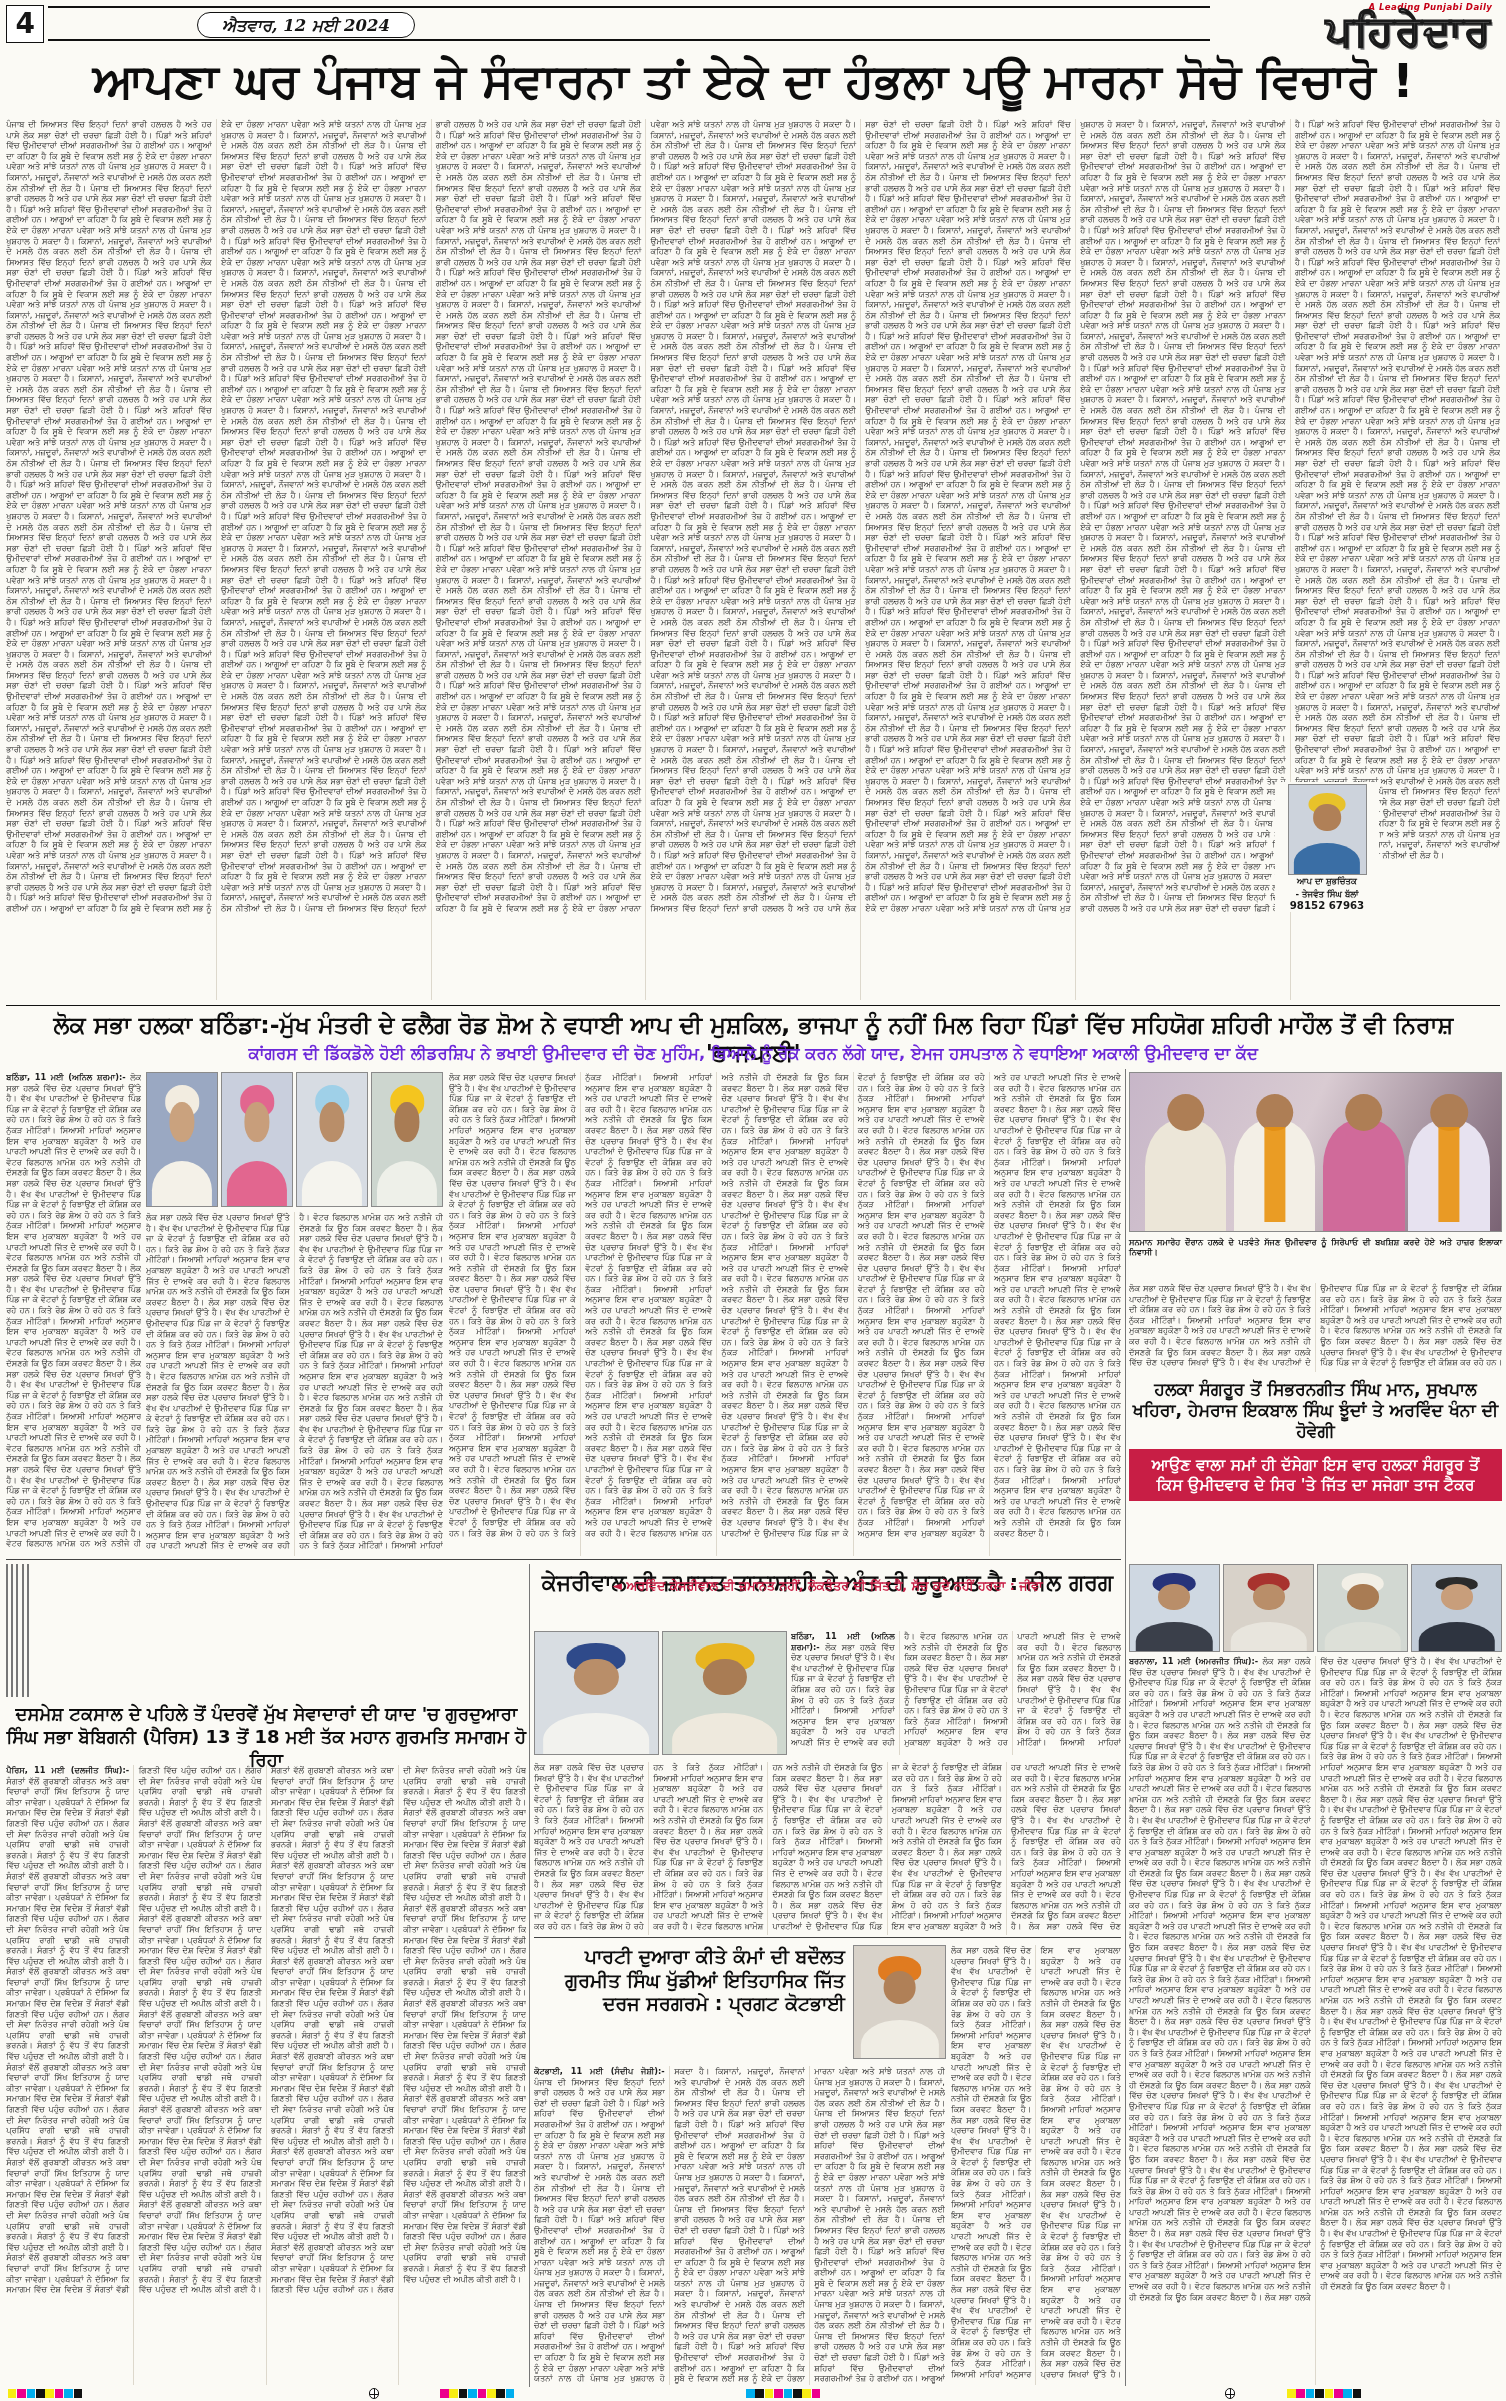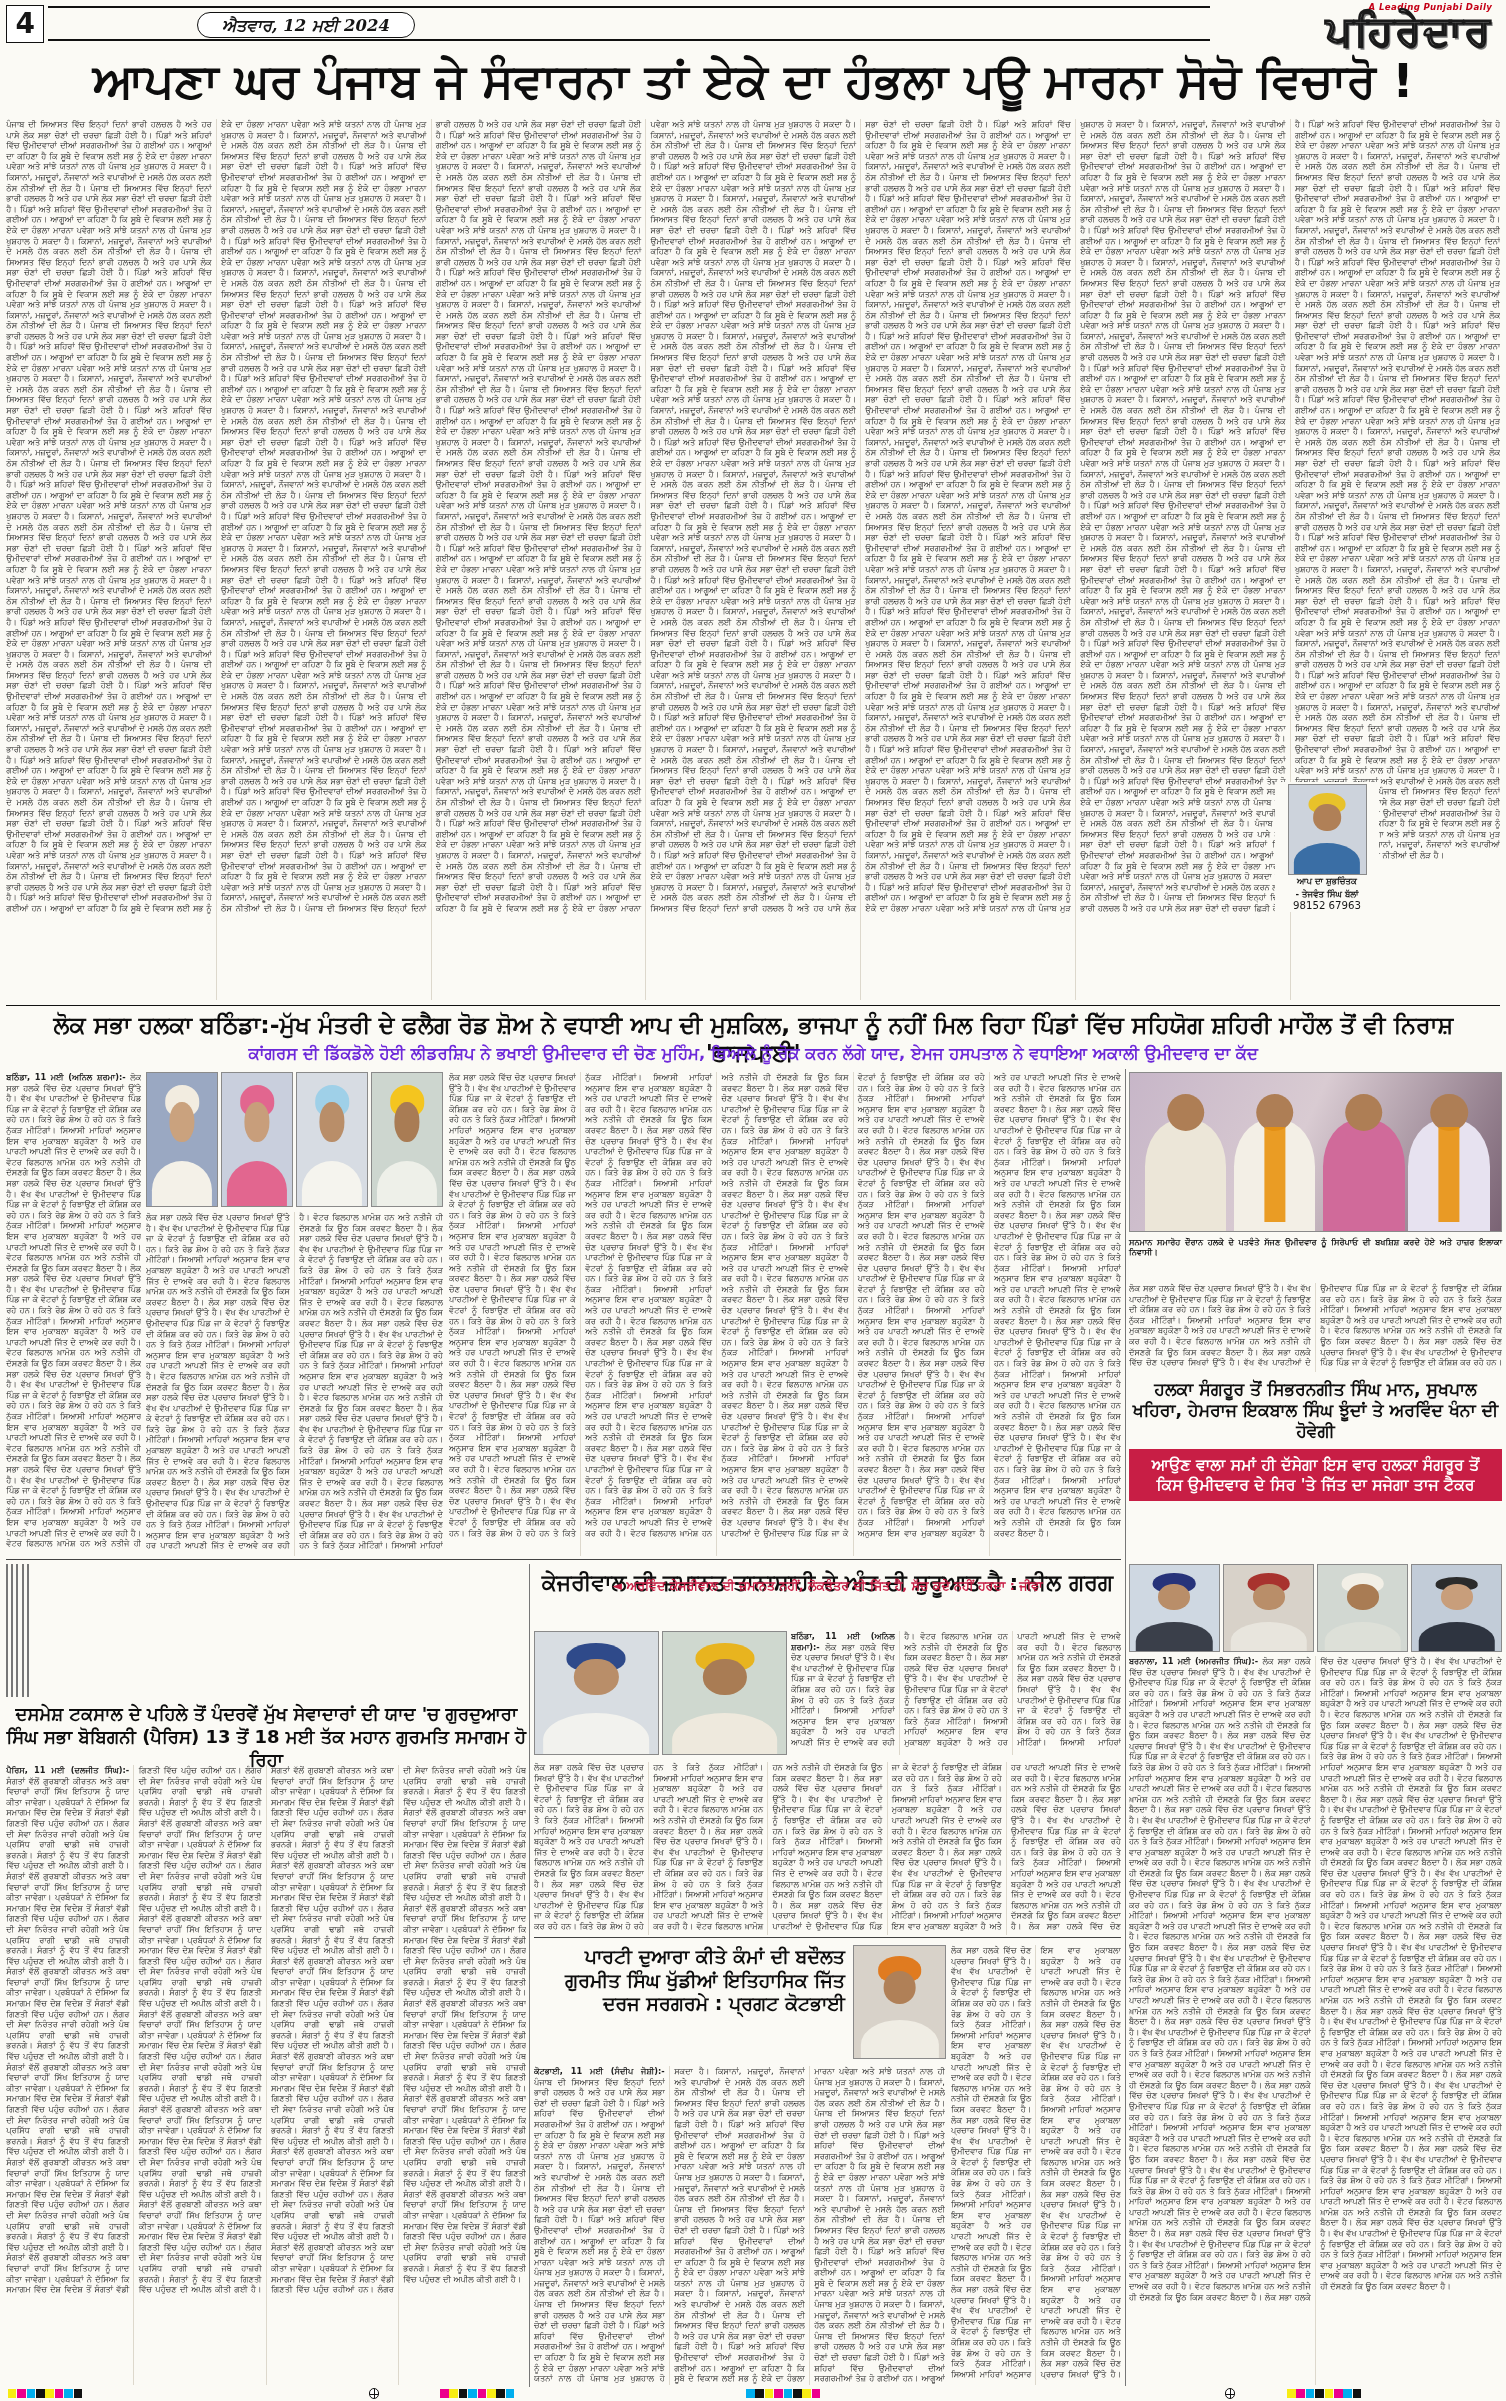--- a/index.html
+++ b/index.html
@@ -58,21 +58,21 @@
   .painting{position:relative;overflow:hidden;border:0.8px solid #777;background:var(--bg,#c9b289)}
   .pfig{position:absolute;bottom:6%;left:50%;transform:translateX(-50%);width:36%;height:66%;
         background:#4a3523;border-radius:40% 40% 10% 10%}
   .pfig::before{content:"";position:absolute;top:-18%;left:50%;transform:translateX(-50%);
                 width:52%;height:26%;background:#6b4a2e;border-radius:50%}
 
   
   .author-card{position:absolute;left:1275px;top:782px;width:104px;background:#fbfaf5;text-align:center;padding:1.6px}
   .author-card .photo{width:79px;height:91px;margin:0 auto}
   .author-card .line{font-size:8.6px;font-weight:700;margin-top:1.6px}
-  .author-card .phone{font-size:10.2px;font-weight:400}
+  .author-card .phone{font-size:10.2px;font-weight:700}
 
   
   .red-box{position:absolute;background:#c81e45;color:#fff;font-weight:800;text-align:center;padding:6.3px 7.9px}
 
   
   .caption{position:absolute;font-size:8.2px;line-height:10.2px;font-weight:700;text-align:justify;color:#111}
 
   
   .regmarks{position:absolute;bottom:3.1px;display:flex;gap:0.8px}
   .regmarks b{display:block;width:8.6px;height:8.6px}

